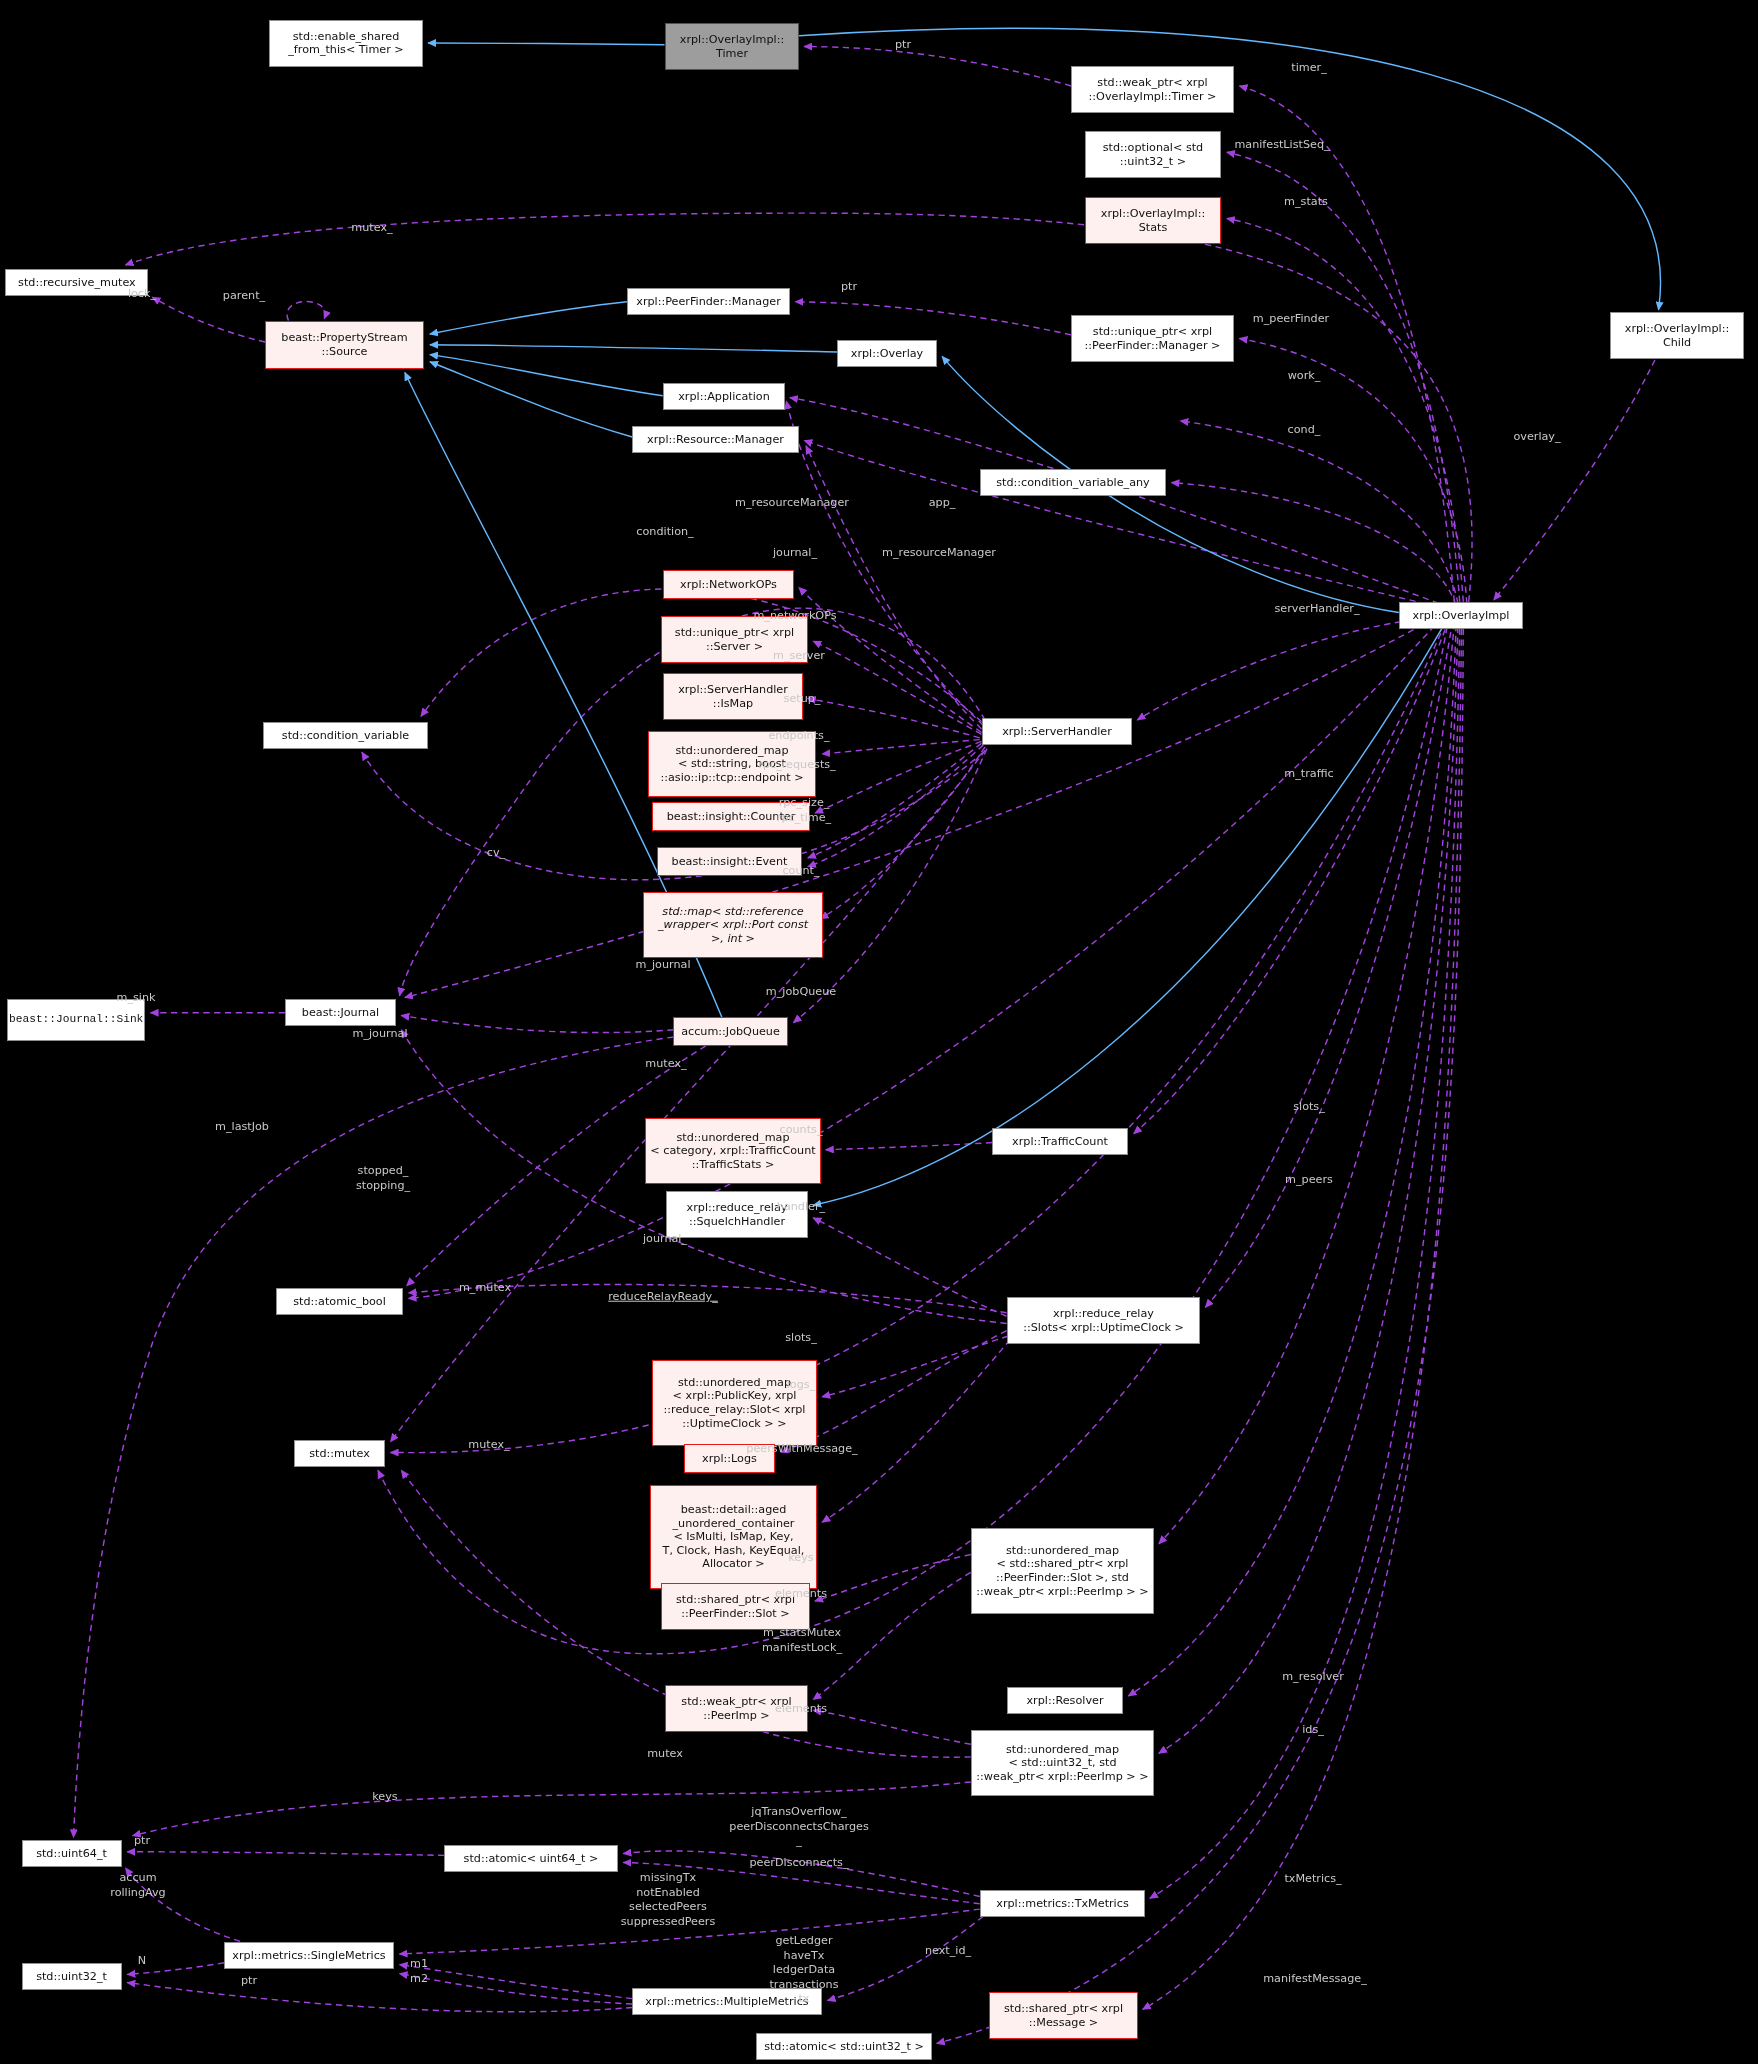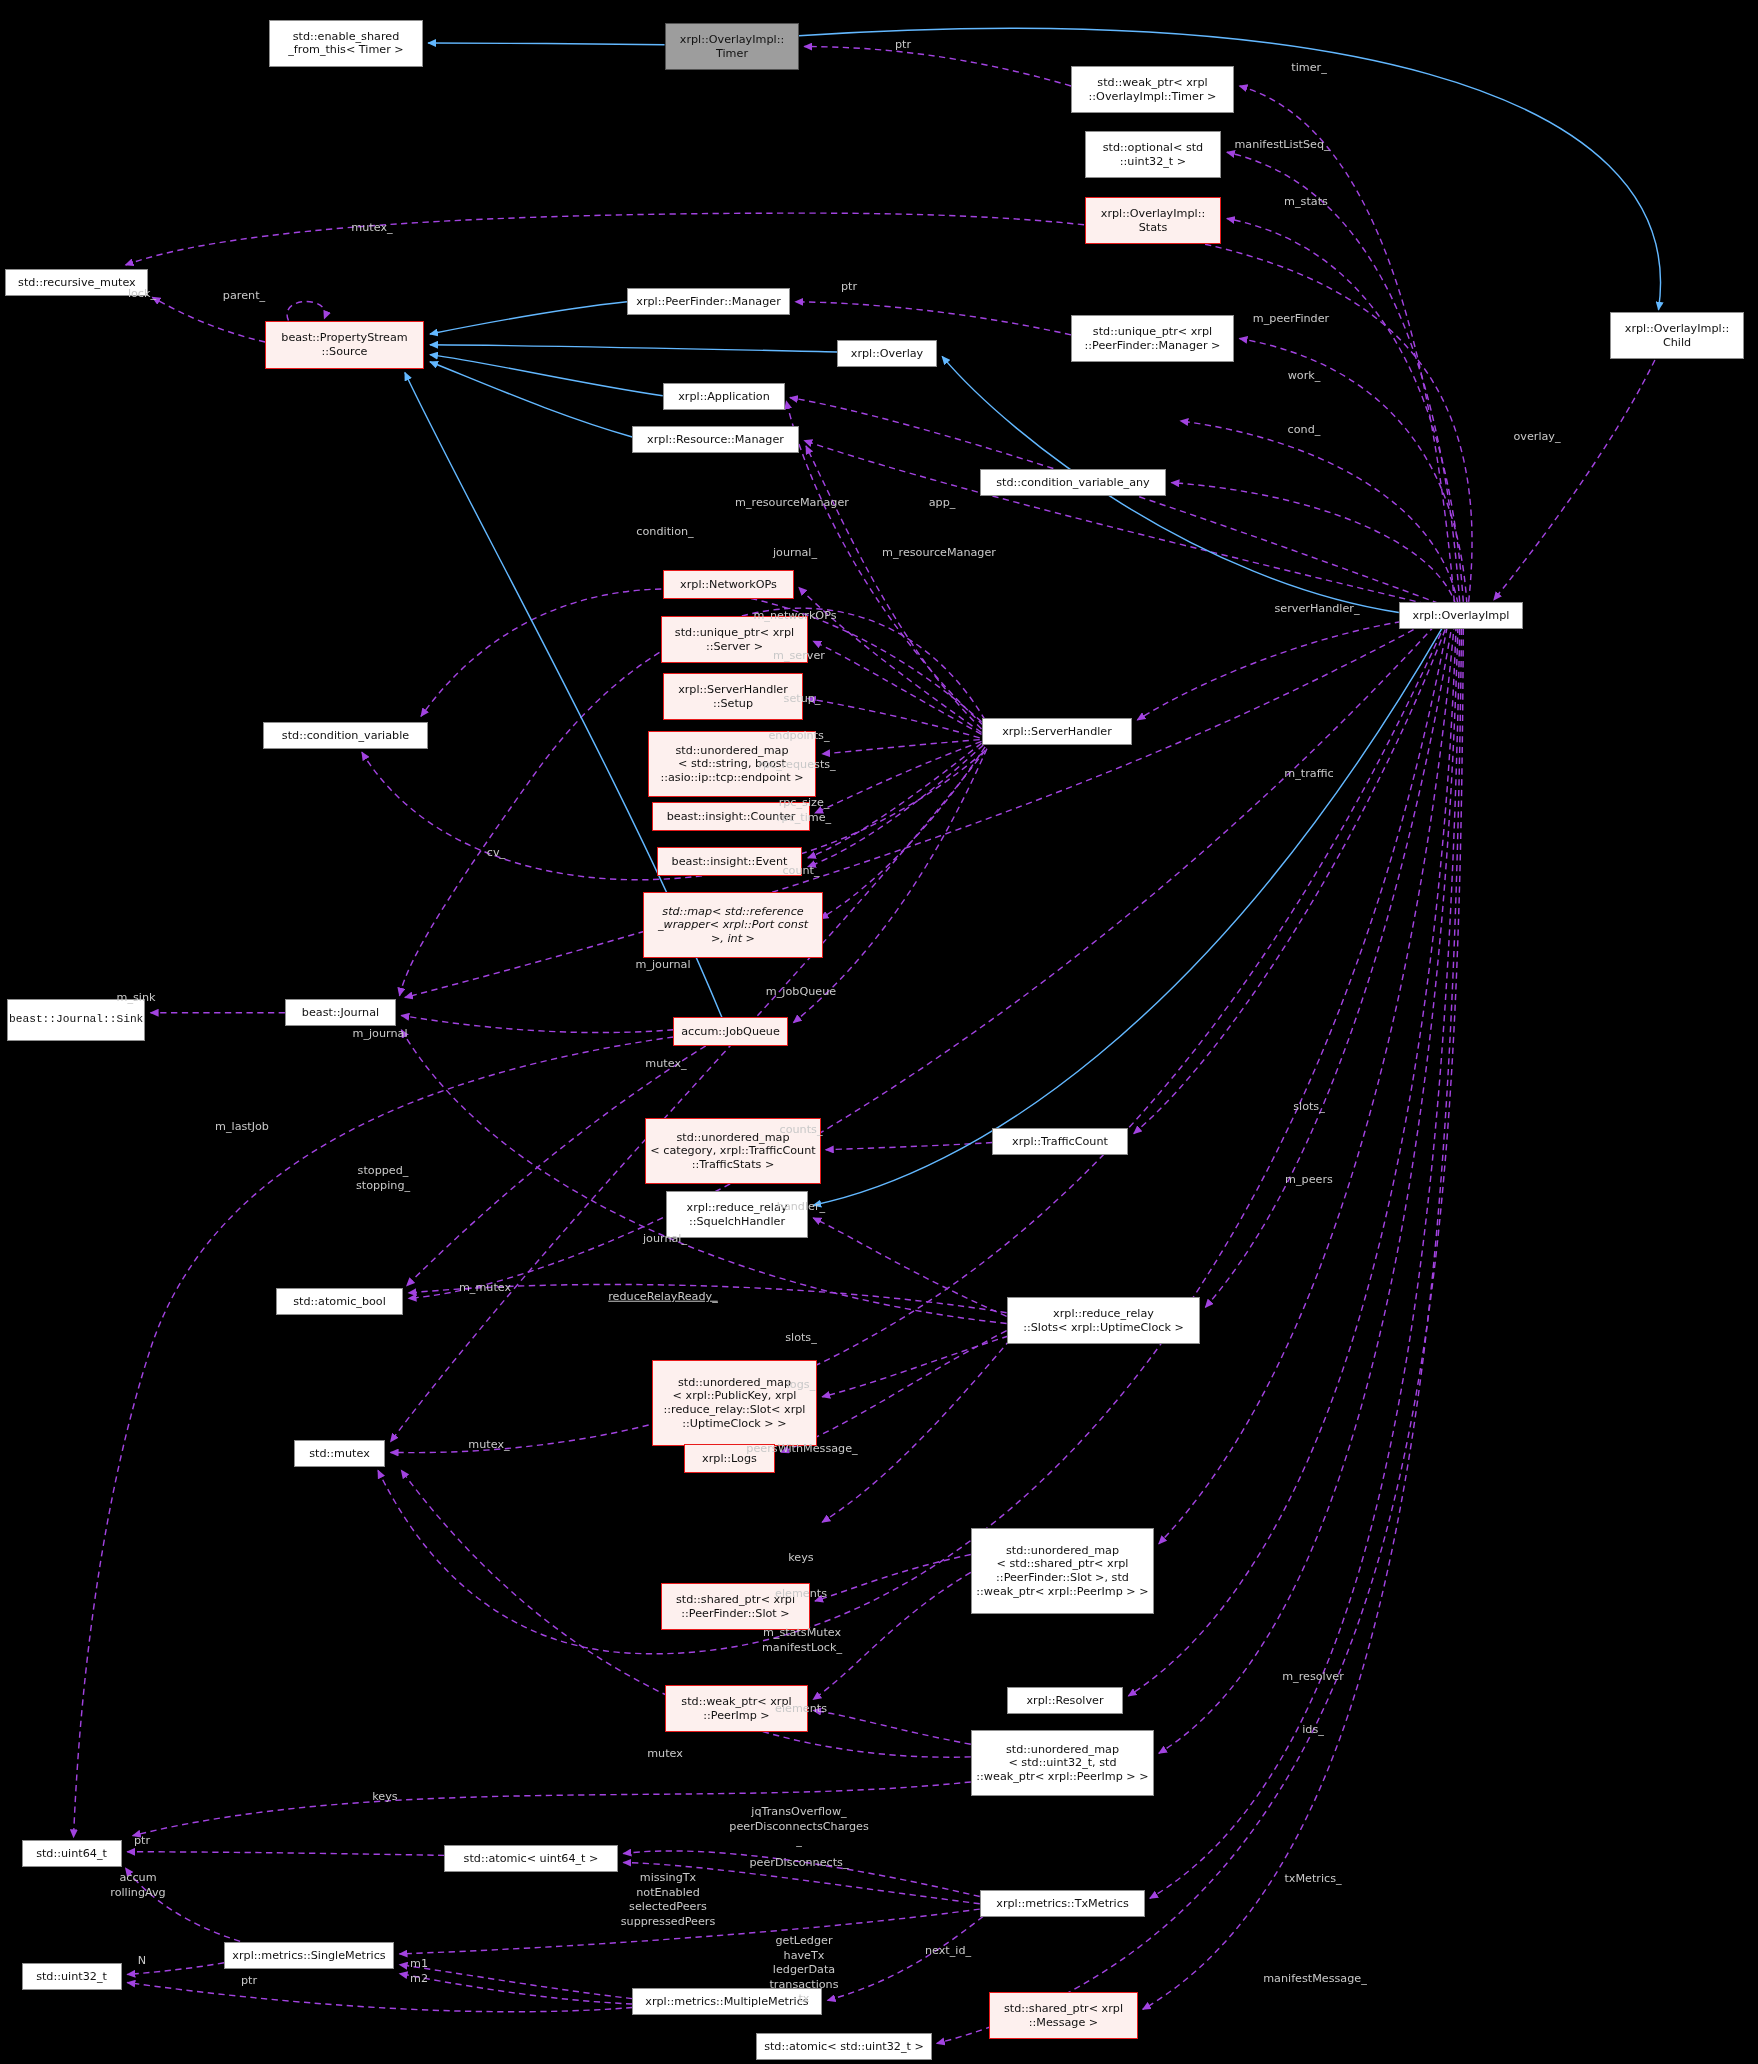--- a/index.html
+++ b/index.html
@@ -157,21 +157,21 @@
     </div>
     <div class="node red" style="left: 663px; top: 570px; width: 131px; height: 29px;">
       <div>xrpl::NetworkOPs</div>
     </div>
     <div class="node red" style="left: 661px; top: 616px; width: 147px; height: 47px;">
       <div>std::unique_ptr&lt; xrpl</div>
       <div>::Server &gt;</div>
     </div>
     <div class="node red" style="left: 663px; top: 673px; width: 140px; height: 47px;">
       <div>xrpl::ServerHandler</div>
-      <div>::Setup</div>
+      <div>::IsMap</div>
     </div>
     <div class="node red" style="left: 648px; top: 731px; width: 168px; height: 66px;">
       <div>std::unordered_map</div>
       <div>&lt; std::string, boost</div>
       <div>::asio::ip::tcp::endpoint &gt;</div>
     </div>
     <div class="node" style="left: 982px; top: 718px; width: 150px; height: 27px;">
       <div>xrpl::ServerHandler</div>
     </div>
     <div class="node red" style="left: 652px; top: 802px; width: 158px; height: 29px;">
@@ -220,20 +220,27 @@
       <div>std::unordered_map</div>
       <div>&lt; xrpl::PublicKey, xrpl</div>
       <div>::reduce_relay::Slot&lt; xrpl</div>
       <div>::UptimeClock &gt; &gt;</div>
     </div>
     <div class="node red" style="left: 684px; top: 1444px; width: 91px; height: 29px;">
       <div>xrpl::Logs</div>
     </div>
     <div class="node" style="left: 294px; top: 1440px; width: 91px; height: 27px;">
       <div>std::mutex</div>
+    </div>
+    <div class="node red" style="left: 650px; top: 1485px; width: 167px; height: 104px;">
+      <div>beast::detail::aged</div>
+      <div>_unordered_container</div>
+      <div>&lt; IsMulti, IsMap, Key,</div>
+      <div>T, Clock, Hash, KeyEqual,</div>
+      <div>Allocator &gt;</div>
     </div>
     <div class="node" style="left: 971px; top: 1528px; width: 183px; height: 86px;">
       <div>std::unordered_map</div>
       <div>&lt; std::shared_ptr&lt; xrpl</div>
       <div>::PeerFinder::Slot &gt;, std</div>
       <div>::weak_ptr&lt; xrpl::PeerImp &gt; &gt;</div>
     </div>
     <div class="node red" style="left: 661px; top: 1583px; width: 149px; height: 47px;">
       <div>std::shared_ptr&lt; xrpl</div>
       <div>::PeerFinder::Slot &gt;</div>

